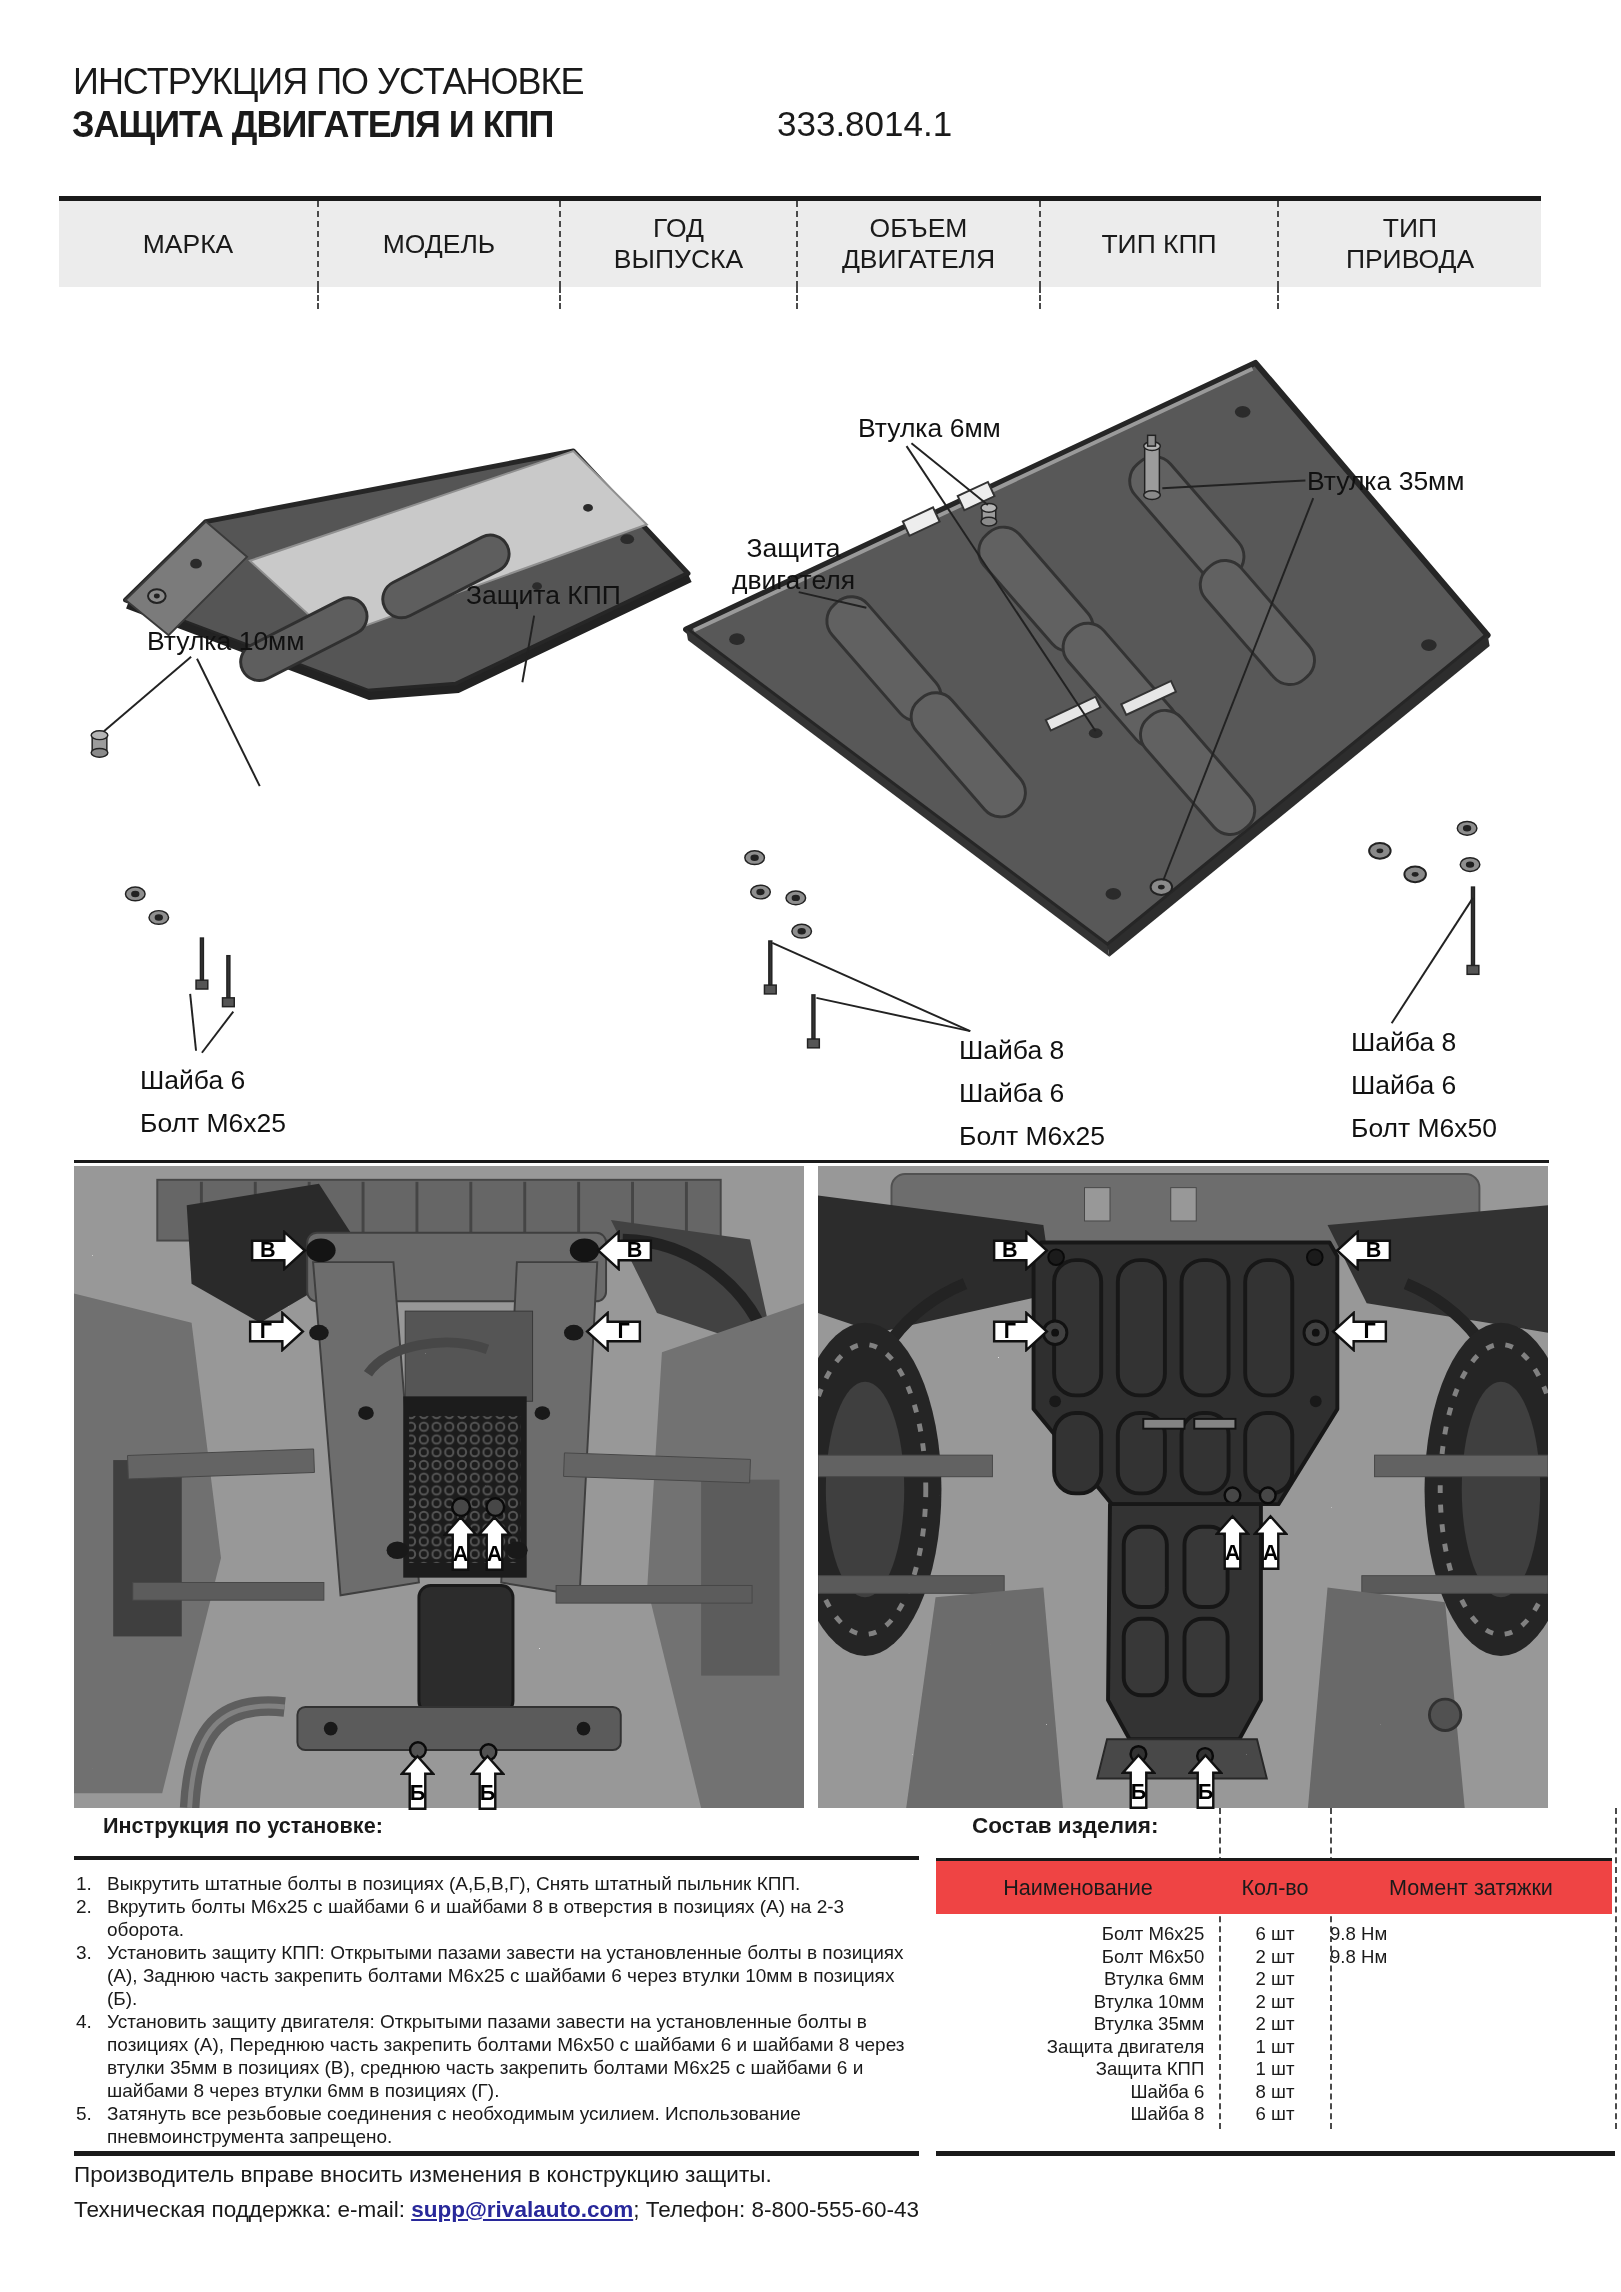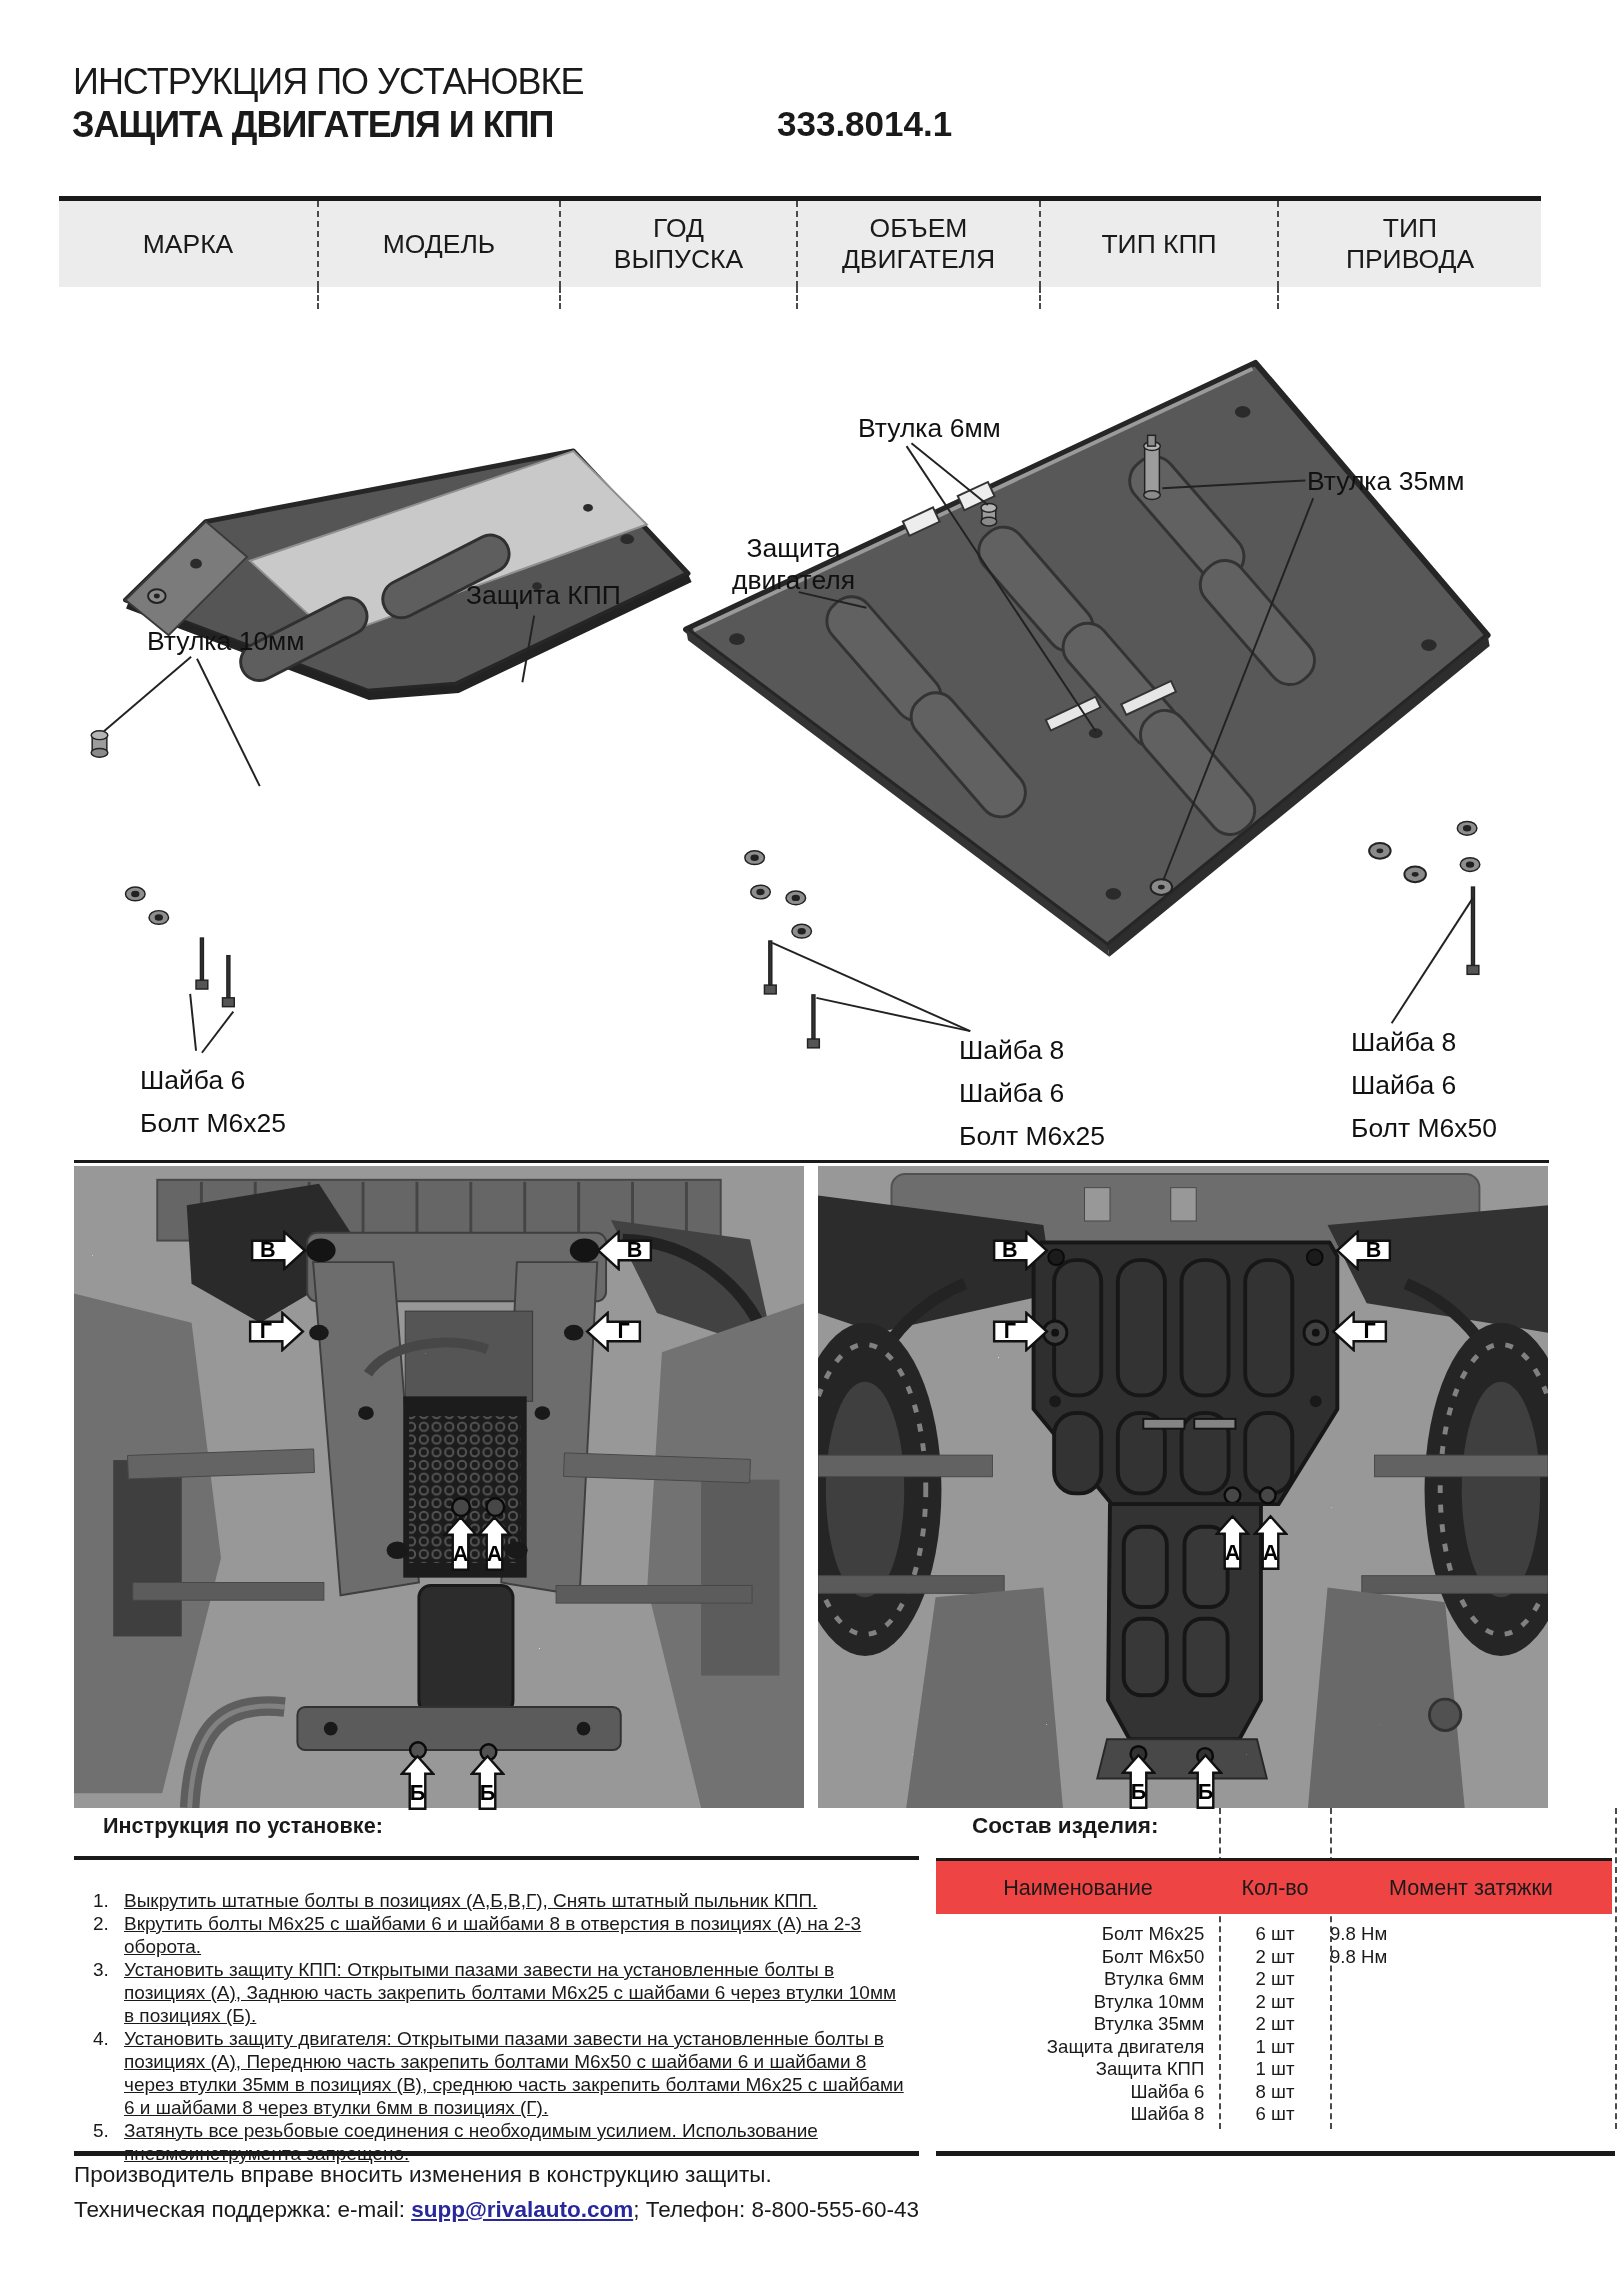--- a/index.html
+++ b/index.html
@@ -2,21 +2,21 @@
 <html><head>
 <meta charset="utf-8">
 <style>
   html,body{margin:0;padding:0;background:#e8e8e8;}
   #page{position:relative;width:1621px;height:2293px;background:#ffffff;overflow:hidden;
         font-family:"Liberation Sans","DejaVu Sans",sans-serif;color:#1a1a1a;}
   .abs{position:absolute;}
   
   .doc-type{left:73px;top:61px;font-size:36px;font-weight:400;letter-spacing:-1px;}
   .doc-title{left:72px;top:104px;font-size:36px;font-weight:700;letter-spacing:-1px;}
-  .part-no{left:777px;top:104px;font-size:35px;font-weight:700;}
+  .part-no{left:777px;top:104px;font-size:35px;font-weight:400;}
   
   .spec{left:59px;top:196px;width:1482px;border-top:5.9px solid #1a1a1a;}
   .spec-grid{display:grid;grid-template-columns:258px 242px 237px 243px 238px 264px;}
   .spec-head{background:#ececec;}
   .spec-cell{display:flex;align-items:center;justify-content:center;text-align:center;
              white-space:pre-line;font-size:26.5px;line-height:31px;min-height:86px;}
   .spec-val{min-height:59px;font-size:25.5px;}
   .bl{border-left:2px dashed #4a4a4a;}
   .spec-stub{height:21.6px;}
   
@@ -29,21 +29,21 @@
   .mletter{position:absolute;font-size:21.6px;font-weight:700;color:#000;text-align:center;}
   .m-side{width:57px;height:41px;}
   .m-up{width:35px;height:57px;}
   .m-right .mletter{left:2.9px;top:6.9px;width:30px;}
   .m-left  .mletter{left:23.5px;top:6.9px;width:30px;}
   .m-up    .mletter{left:0;top:25.5px;width:35px;}
   
   .sec-heading{font-size:21.6px;font-weight:700;margin-left:29px;}
   .rule{background:#1a1a1a;}
   .ins{left:74px;top:1872px;width:851px;}
-  .ins ol{margin:17px;padding:0;list-style:none;counter-reset:ins;text-decoration:underline;}
+  .ins ol{margin:0;padding:0;list-style:none;counter-reset:ins;}
   .ins li{position:relative;padding-left:33px;font-size:19px;line-height:23px;counter-increment:ins;}
   .ins li::before{content:counter(ins) ".";position:absolute;left:2px;top:0;}
   .parts-head{left:936px;top:1858px;width:676px;height:53px;background:#ef4444;border-top:3.9px solid #1a1a1a;
               display:grid;grid-template-columns:284px 110px 282px;}
   .ph-cell{display:flex;align-items:center;justify-content:center;font-size:21.6px;}
   .parts-rows{left:936px;top:1923px;width:676px;}
   .prow{display:grid;grid-template-columns:284px 110px 282px;height:22.5px;font-size:18.6px;line-height:22.5px;}
   .pc-name{text-align:right;padding-right:15.7px;}
   .pc-qty{text-align:center;}
   .pc-torque{text-align:left;}

